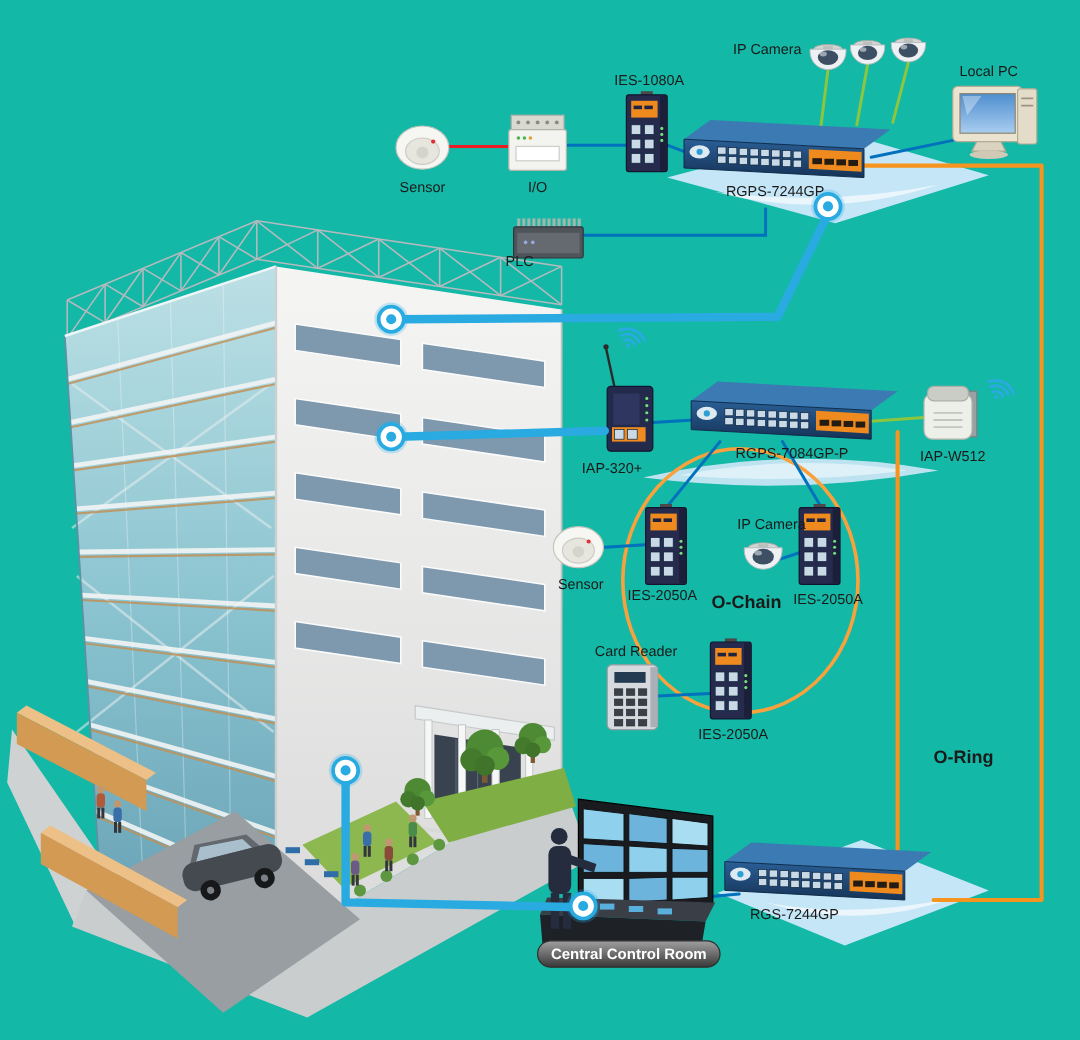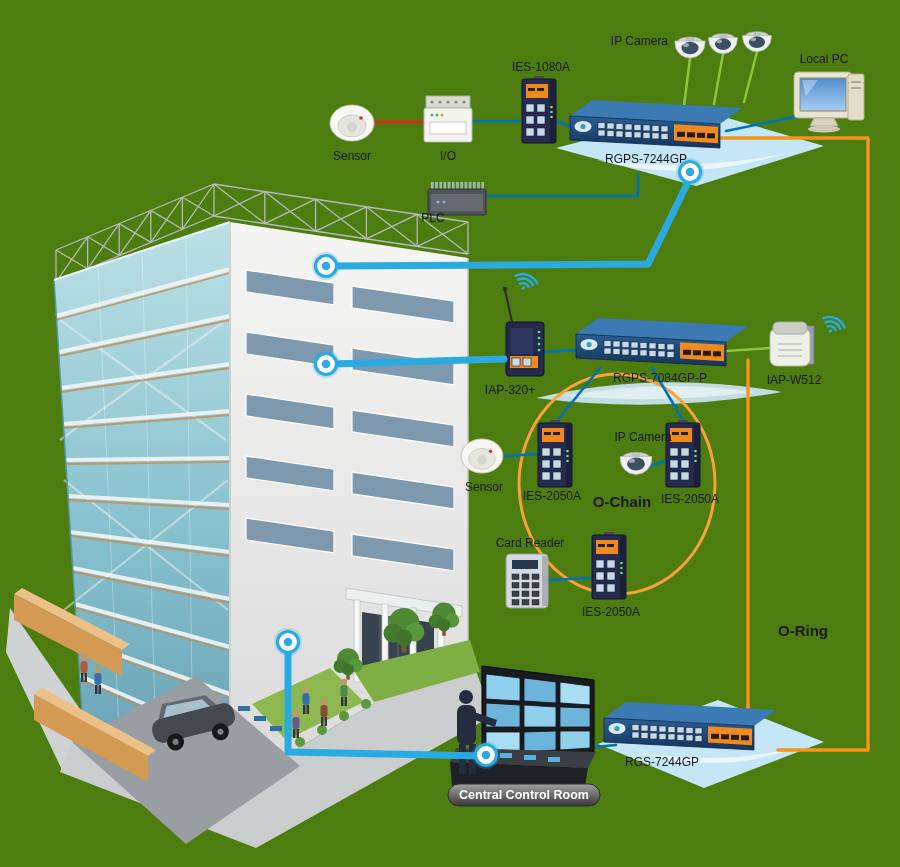--- a/index.html
+++ b/index.html
@@ -1,16 +1,16 @@
 <!DOCTYPE html>
 <html><head>
 <meta charset="utf-8">
 <style>
   html,body{margin:0;padding:0;background:#fff;}
-  .stage{position:relative;width:900px;height:867px;background:#4d7c0f;overflow:hidden;
+  .stage{position:relative;width:900px;height:867px;background:#14b8a6;overflow:hidden;
          font-family:"Liberation Sans",sans-serif;}
   svg text{font-family:"Liberation Sans",sans-serif;fill:#1a1a1a;font-size:12px;}
   svg text.bold{font-weight:bold;font-size:15px;}
   svg text.pill{fill:#ffffff;font-weight:bold;font-size:12.5px;}
 </style>
 </head>
 <body>
 
 <div class="stage">
 <svg width="900" height="867" viewBox="0 0 900 867" xmlns="http://www.w3.org/2000/svg">

